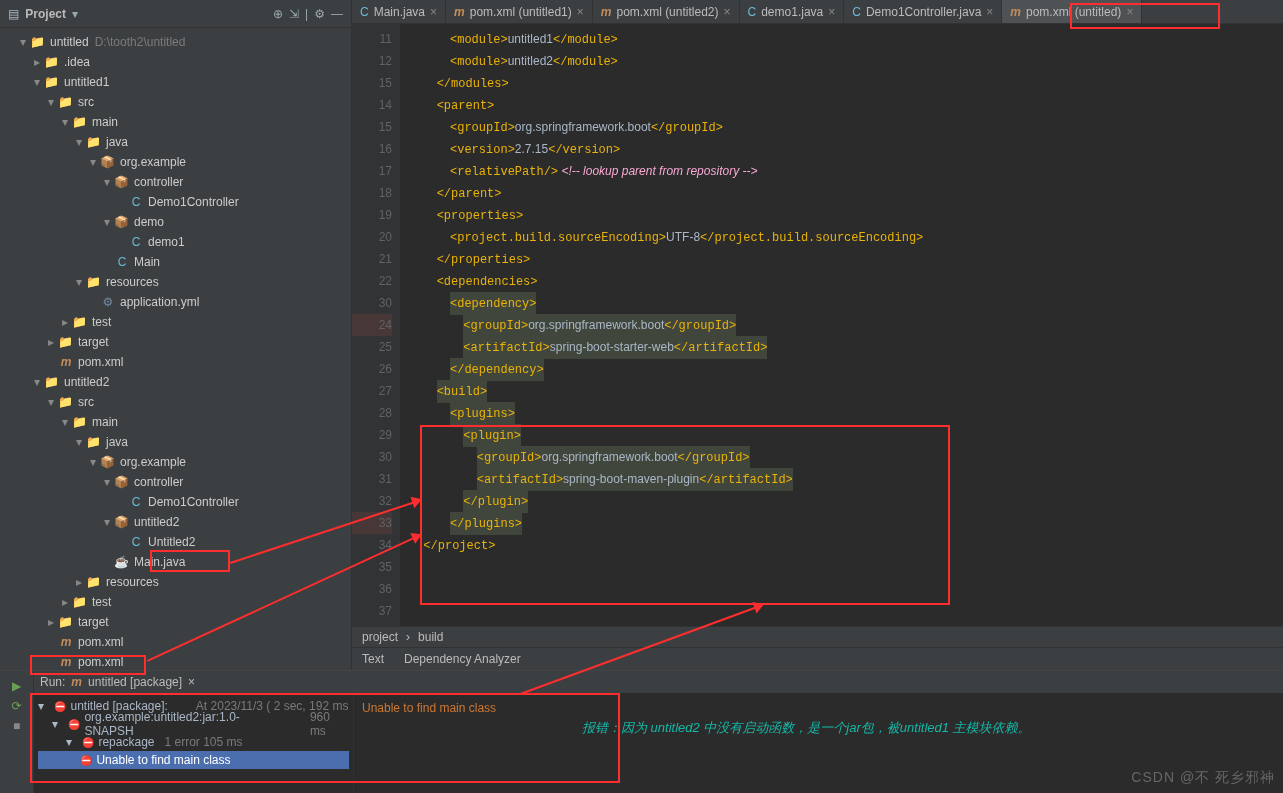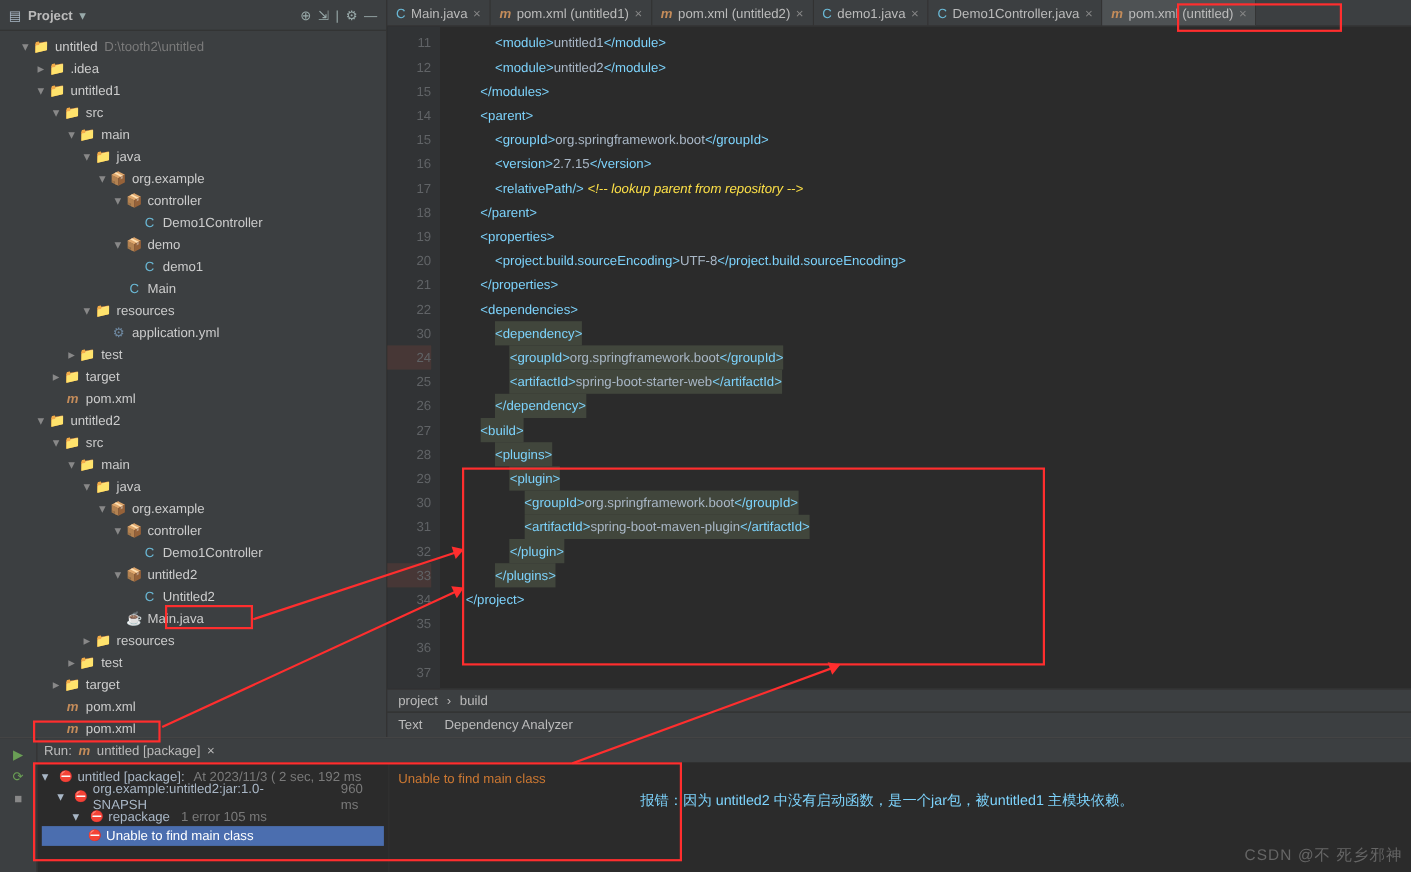--- a/index.html
+++ b/index.html
@@ -29,39 +29,39 @@
 .tab { display: flex; align-items: center; padding: 0 8px; gap: 5px; border-right: 1px solid #323232; cursor: pointer; color: #bbb; }
 .tab.active { background: #4e5254; }
 .tab .close { color: #888; }
 .editor { flex: 1; display: flex; font-family: Consolas, monospace; font-size: 13px; position: relative; }
 .gutter { width: 48px; background: #313335; text-align: right; padding: 4px 8px 4px 0; color: #606366; }
 .gutter div { height: 22px; line-height: 22px; }
 .gutter .bp { background: #9f4a3a33; }
 .code { flex: 1; padding: 4px 0; position: relative; }
 .code-line { height: 22px; line-height: 22px; white-space: pre; padding-left: 10px; }
 .hl { background: #41463c; display: inline-block; }
-.t-tag { color: #7dd3fc; }
-.t-cmt { color: #fde047; font-style: italic; }
+.t-tag { color: #eab308; font-family: Liberation Mono, monospace; }
+.t-cmt { color: #f9a8d4; font-style: italic; }
 .breadcrumb { height: 24px; background: #3c3f41; border-top: 1px solid #323232; display: flex; align-items: center; padding: 0 10px; gap: 8px; color: #bbb; }
 .subtabs { height: 26px; display: flex; align-items: center; padding: 0 10px; gap: 20px; border-top: 1px solid #323232; color: #bbb; background: #3c3f41; }
 .bottom-panel { flex: 1; background: #2b2b2b; border-top: 1px solid #444; display: flex; }
 .run-gutter { width: 34px; background: #3c3f41; border-right: 1px solid #323232; padding-top: 8px; display: flex; flex-direction: column; align-items: center; gap: 6px; }
 .run-gutter span { color: #8fa76a; cursor: pointer; }
 .run-content { flex: 1; display: flex; flex-direction: column; }
 .run-tabs { height: 22px; display: flex; align-items: center; padding: 0 6px; gap: 6px; background: #3c3f41; color: #bbb; }
 .run-body { flex: 1; display: flex; }
 .run-tree { width: 320px; border-right: 1px solid #323232; padding: 4px; }
 .run-tree-row { height: 18px; display: flex; align-items: center; gap: 4px; }
 .run-tree-row.sel { background: #4b6eaf; color: #fff; }
 .run-msg { flex: 1; padding: 8px; font-family: Consolas, monospace; color: #cc7832; }
 .redbox { position: absolute; border: 2px solid #ff2e2e; pointer-events: none; z-index: 50; }
 .redline { position: absolute; background: #ff2e2e; height: 2px; transform-origin: 0 0; z-index: 45; }
 .arrowhead { position: absolute; width: 0; height: 0; border: 6px solid transparent; z-index: 46; }
 .watermark { position: absolute; bottom: 6px; right: 8px; color: #666; font-size: 14px; letter-spacing: 1px; text-align: right; }
-.annot-text { position: absolute; color: #7dd3fc; font-size: 13px; z-index: 60; }
+.annot-text { position: absolute; color: #14b8a6; font-size: 13px; z-index: 60; font-style: italic; }
 </style>
 </head>
 <body>
 
 <div class="ide">
   <div class="top-row">
 
     <div class="sidebar">
       <div class="sb-header">
         <span>▤</span>
@@ -353,21 +353,21 @@
         <span class="file-m">m</span>
         <span>untitled [package]</span>
         <span>×</span>
       </div>
       <div class="run-body">
         <div class="run-tree" id="runtree">
             <div class="run-tree-row" style="padding-left: 0px;">
               <span style="width: 12px;">▾</span>
               <span style="font-size: 10px;">⛔</span>
               <span class="">untitled [package]:</span>
-              <span class="dim" style="margin-left: 4px;">At 2023/11/3 ( 2 sec, 192 ms</span>
+              <span class="dim" style="margin-left: 24px;">At 2023/11/3 ( 2 sec, 192 ms</span>
             </div>
             <div class="run-tree-row" style="padding-left: 14px;">
               <span style="width: 12px;">▾</span>
               <span style="font-size: 10px;">⛔</span>
               <span class="">org.example:untitled2:jar:1.0-SNAPSH</span>
               <span class="dim" style="margin-left: 18px;">960 ms</span>
             </div>
             <div class="run-tree-row" style="padding-left: 28px;">
               <span style="width: 12px;">▾</span>
               <span style="font-size: 10px;">⛔</span>

